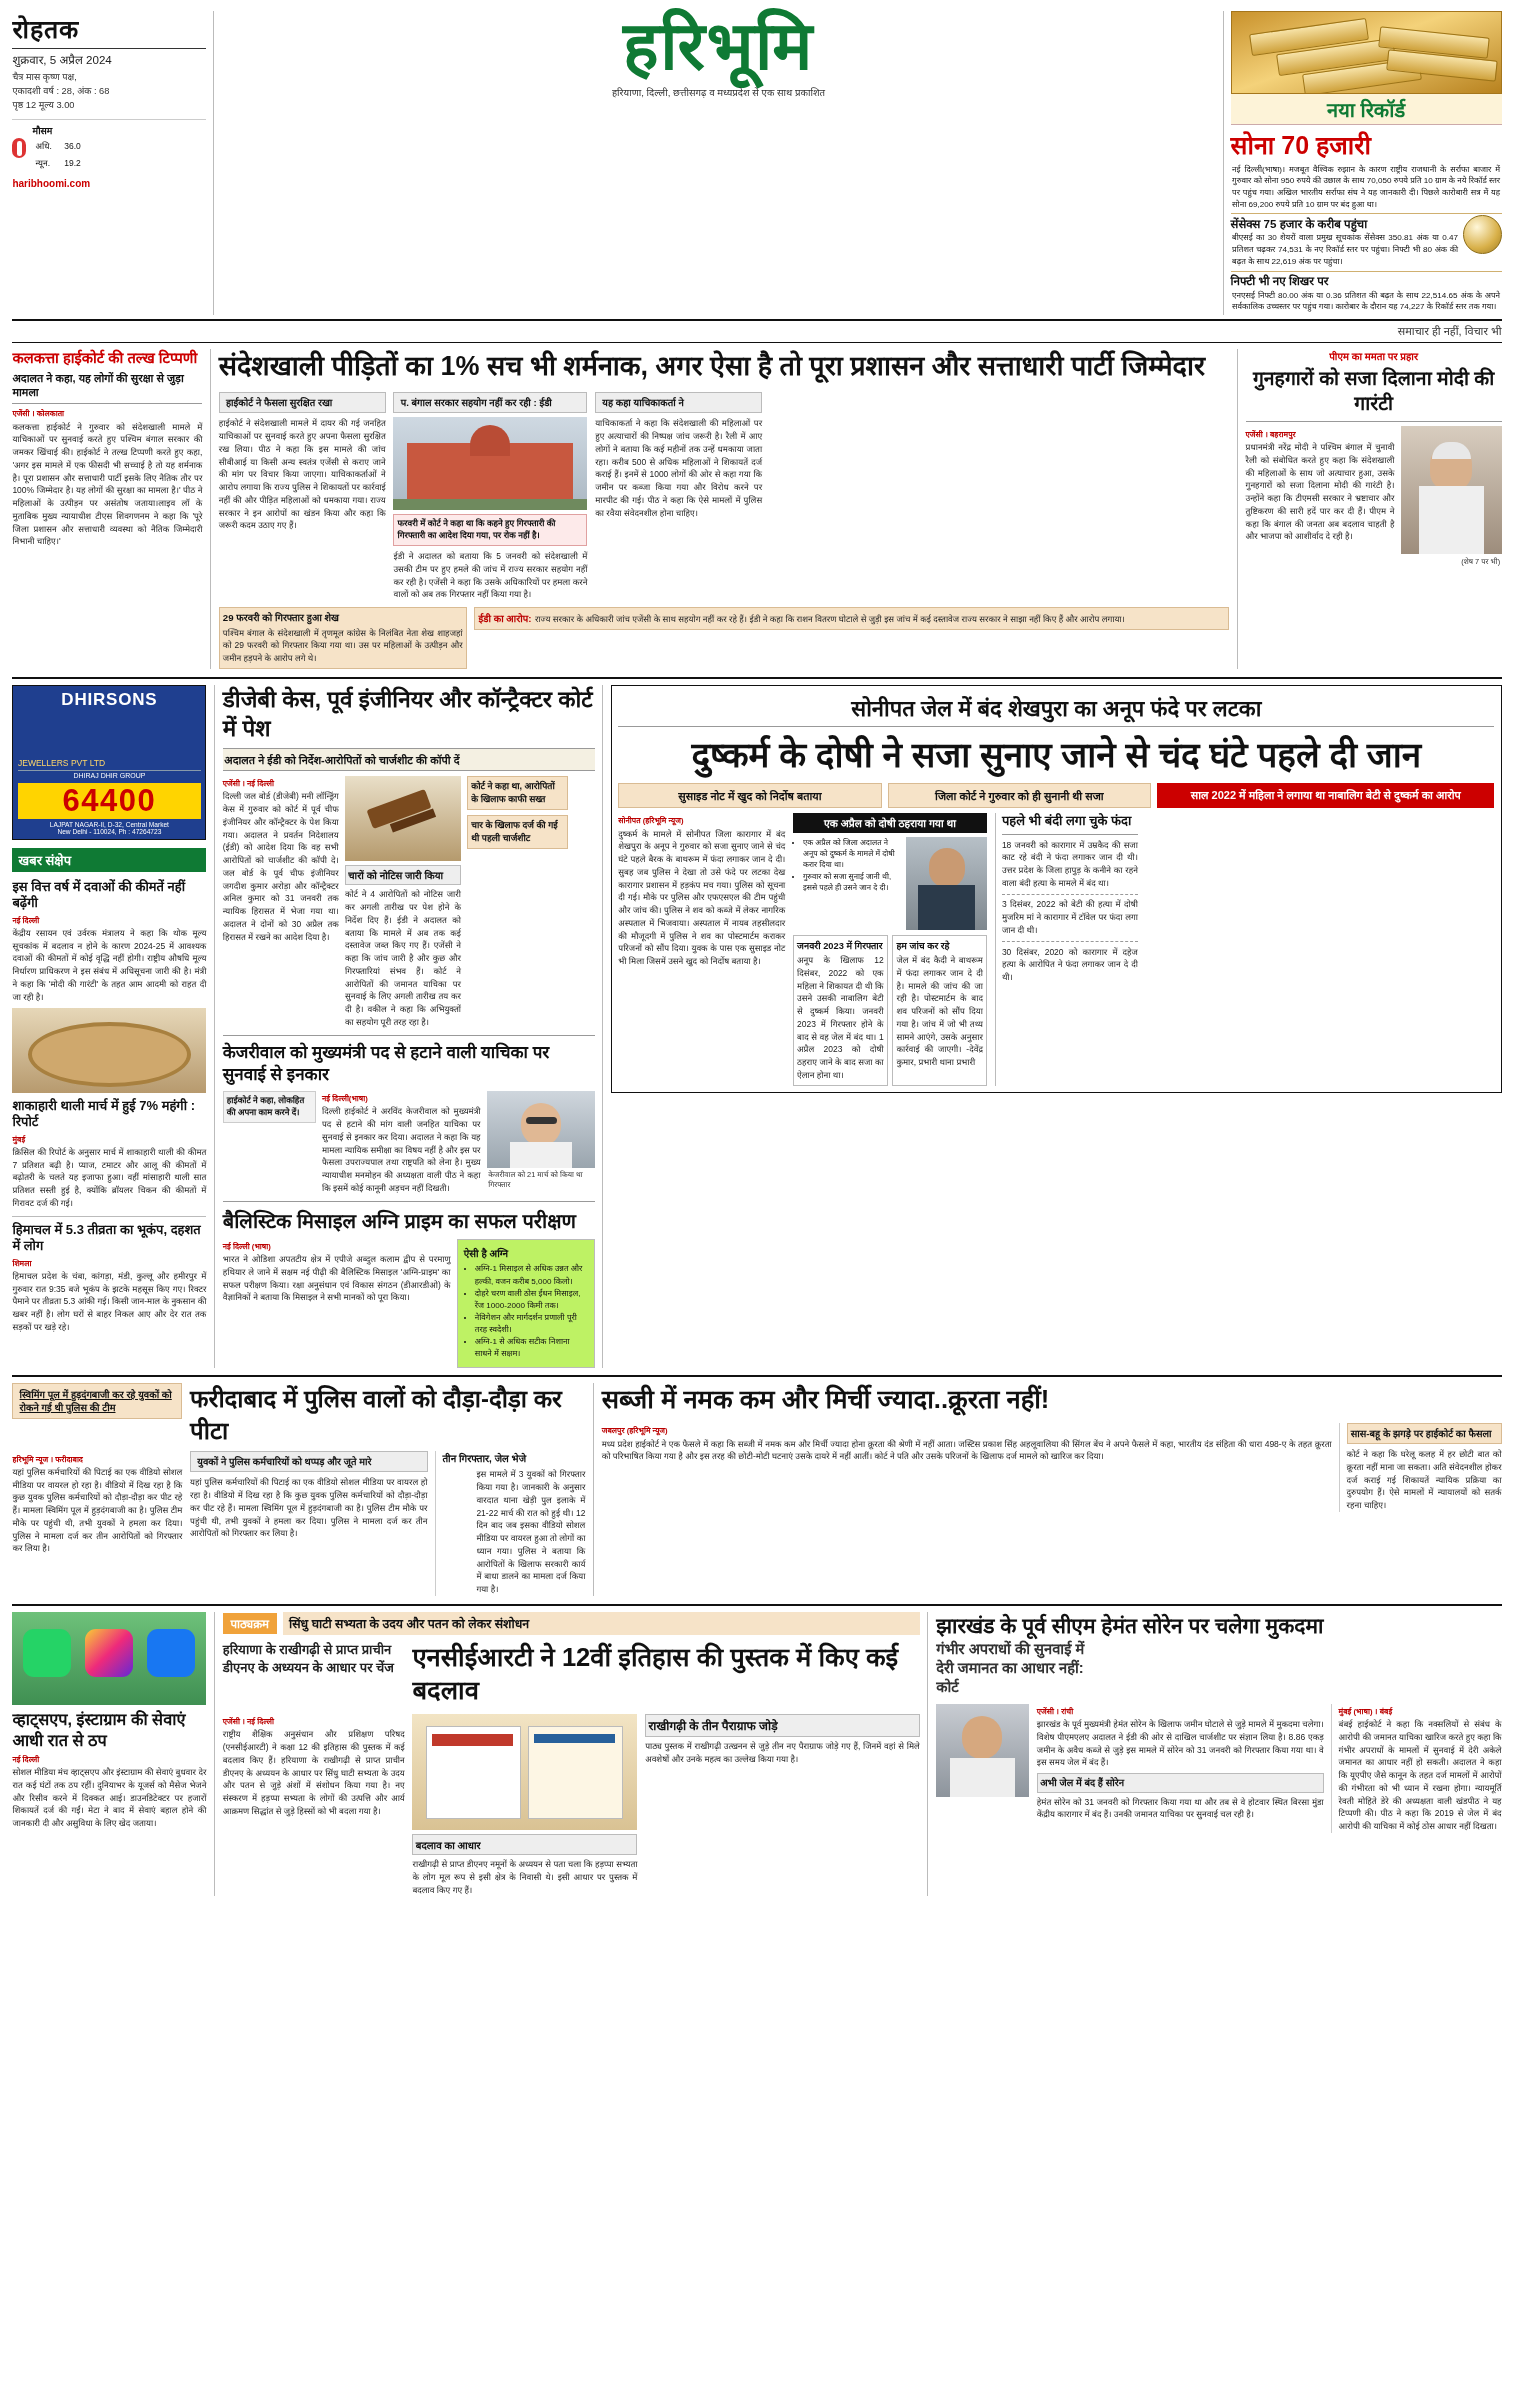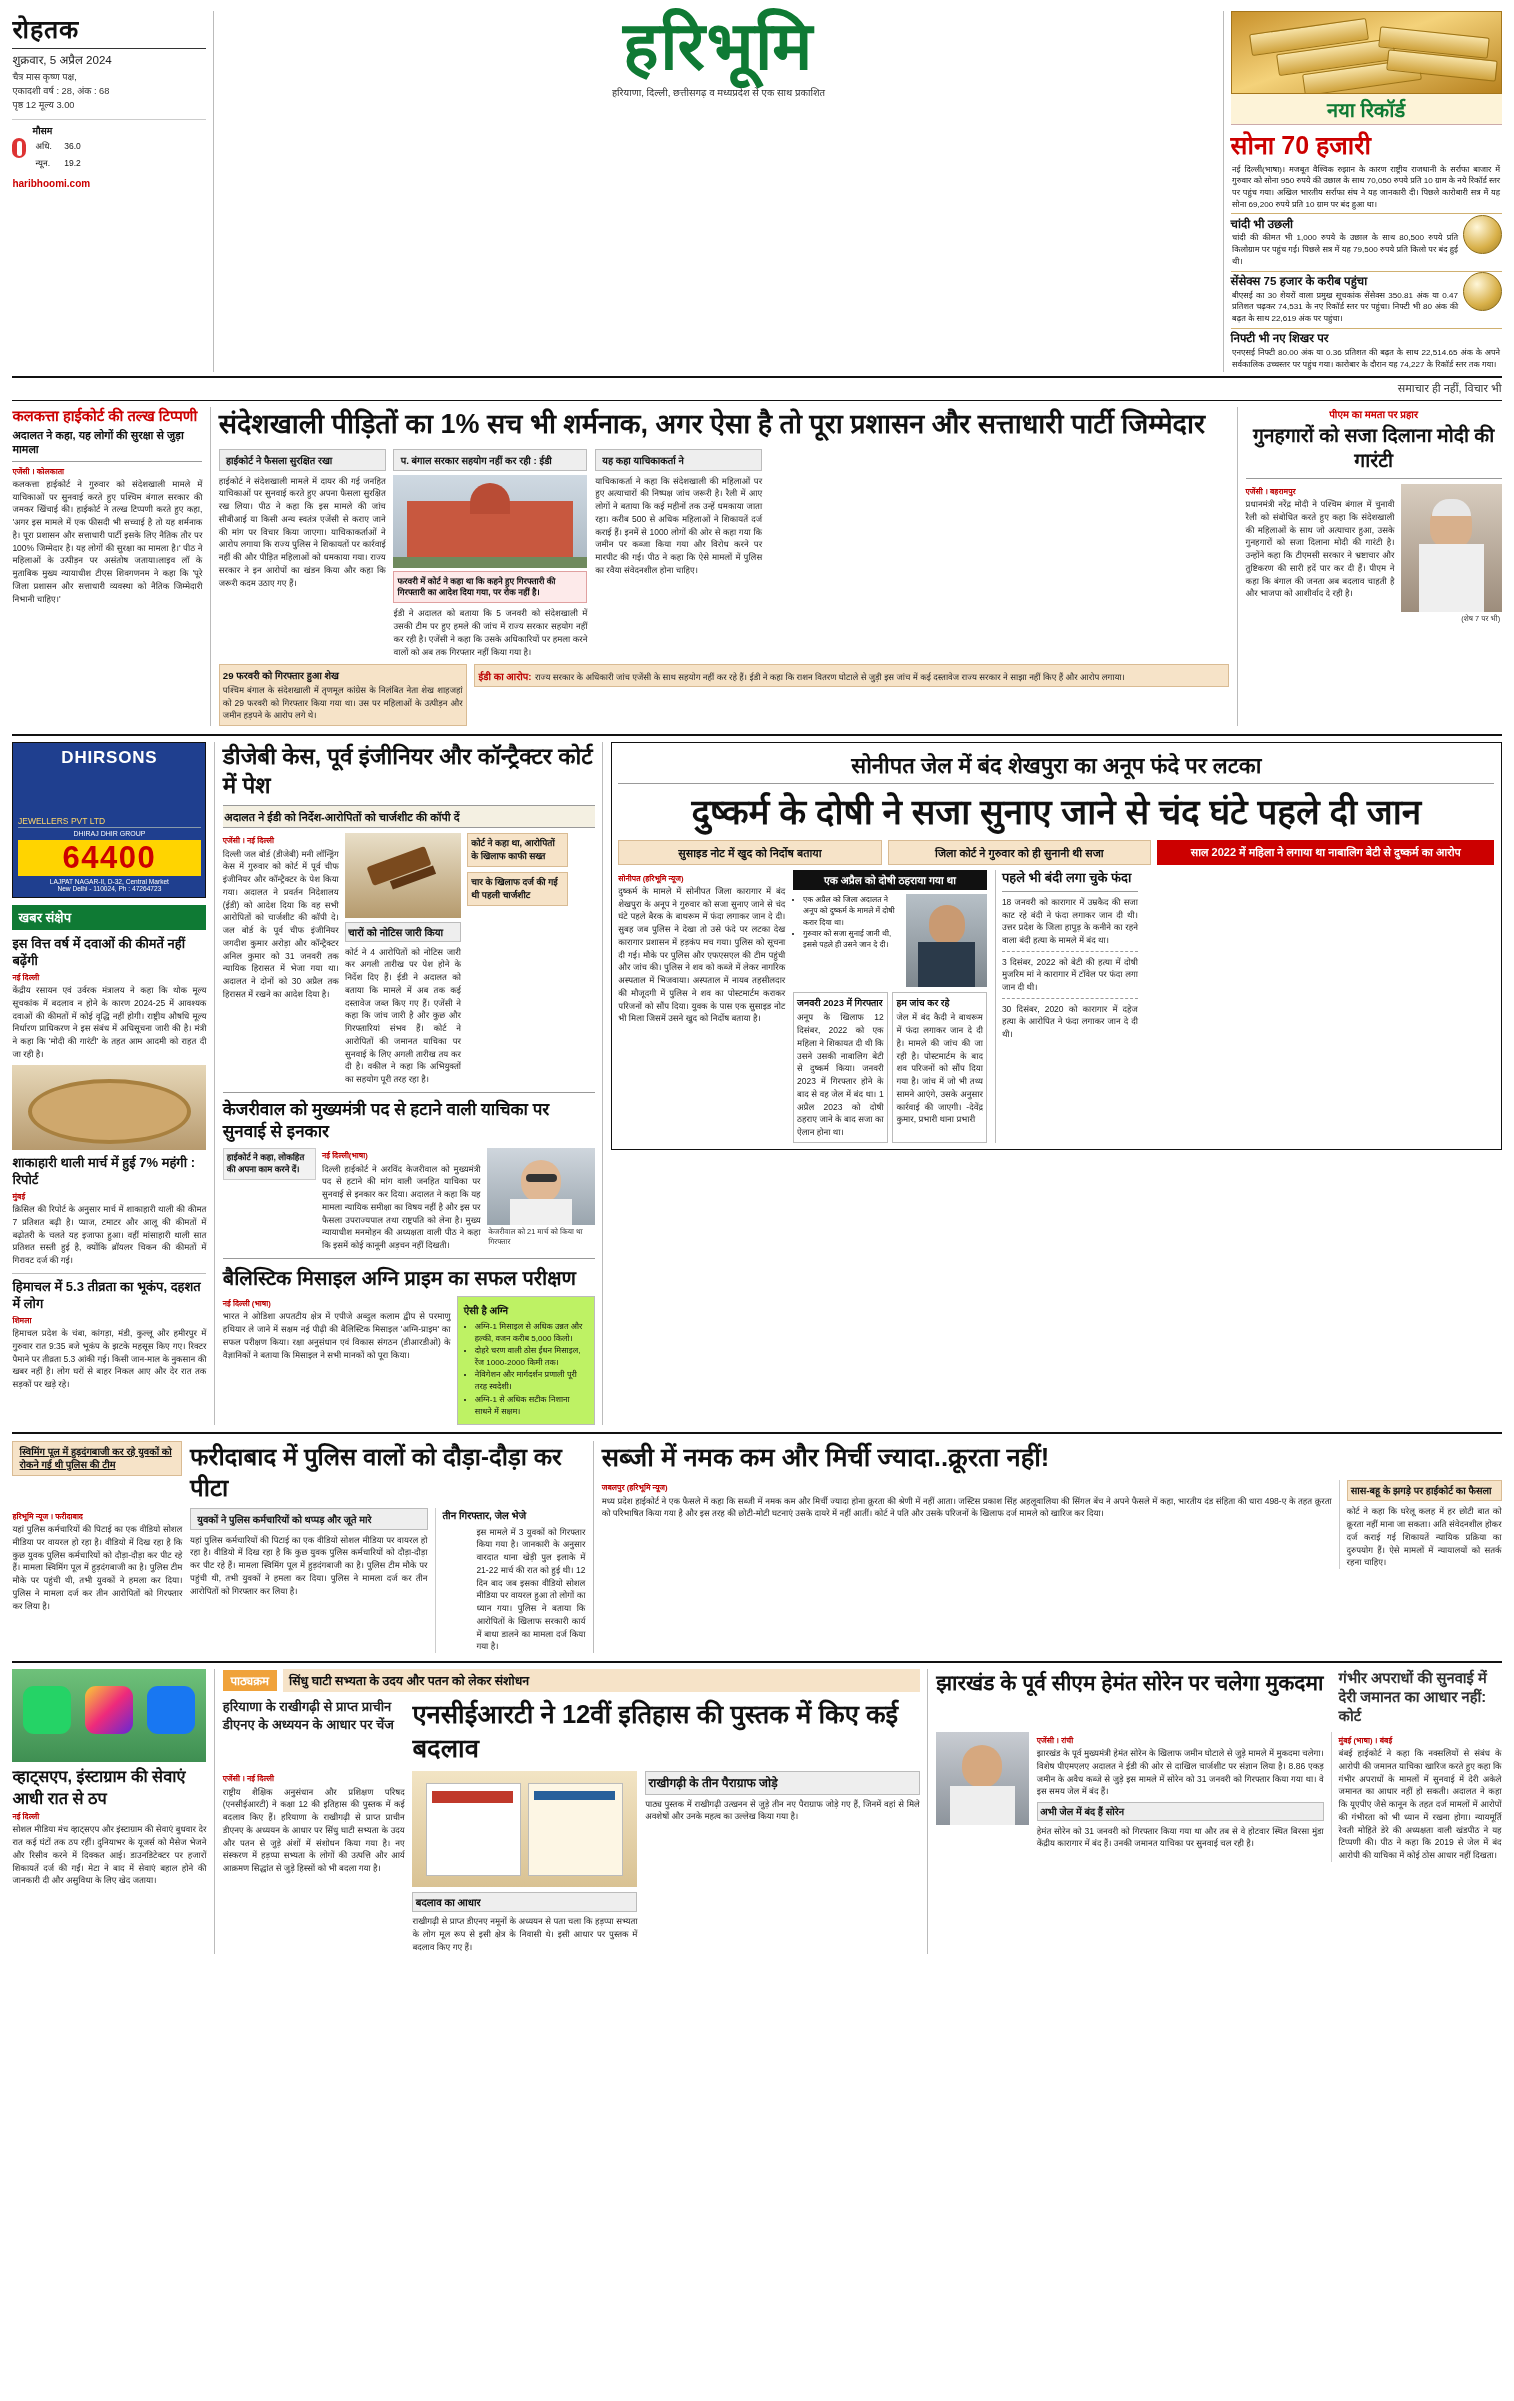--- a/index.html
+++ b/index.html
@@ -86,25 +86,20 @@
         <div class="bar" style="left:45px;top:34px;width:116px;height:20px;transform:rotate(-8deg);"></div>
         <div class="bar" style="left:71px;top:54px;width:116px;height:20px;transform:rotate(-8deg);"></div>
         <div class="bar" style="left:147px;top:20px;width:108px;height:18.6px;transform:rotate(6deg);"></div>
         <div class="bar" style="left:155px;top:43px;width:108px;height:18.6px;transform:rotate(6deg);"></div>
       </div>
       <div class="rec-title">नया रिकॉर्ड</div>
       <div class="rec-head">सोना 70 हजारी</div>
       <div class="goldnews">नई दिल्ली(भाषा)। मजबूत वैश्विक रुझान के कारण राष्ट्रीय राजधानी के सर्राफा बाजार में गुरुवार को सोना 950 रुपये की उछाल के साथ 70,050 रुपये प्रति 10 ग्राम के नये रिकॉर्ड स्तर पर पहुंच गया। अखिल भारतीय सर्राफा संघ ने यह जानकारी दी। पिछले कारोबारी सत्र में यह सोना 69,200 रुपये प्रति 10 ग्राम पर बंद हुआ था।</div>
       <div>
         <div class="coin"></div>
-        <div class="goldline">चांदी भी उछली</div>
-        <div class="goldnews">चांदी की कीमत भी 1,000 रुपये के उछाल के साथ 80,500 रुपये प्रति किलोग्राम पर पहुंच गई। पिछले सत्र में यह 79,500 रुपये प्रति किलो पर बंद हुई थी।</div>
-      </div>
-      <div>
-        <div class="coin"></div>
         <div class="goldline">सेंसेक्स 75 हजार के करीब पहुंचा</div>
         <div class="goldnews">बीएसई का 30 शेयरों वाला प्रमुख सूचकांक सेंसेक्स 350.81 अंक या 0.47 प्रतिशत चढ़कर 74,531 के नए रिकॉर्ड स्तर पर पहुंचा। निफ्टी भी 80 अंक की बढ़त के साथ 22,619 अंक पर पहुंचा।</div>
       </div>
       <div>
         <div class="goldline">निफ्टी भी नए शिखर पर</div>
         <div class="goldnews">एनएसई निफ्टी 80.00 अंक या 0.36 प्रतिशत की बढ़त के साथ 22,514.65 अंक के अपने सर्वकालिक उच्चस्तर पर पहुंच गया। कारोबार के दौरान यह 74,227 के रिकॉर्ड स्तर तक गया।</div>
       </div>
     </div>
   </div>
   <div style="text-align:right;font-size:11px;color:#333;margin:1.5px 0 4.6px;">समाचार ही नहीं, विचार भी</div>
@@ -422,21 +417,21 @@
           <div class="txt" style="margin-top:3.1px;">राखीगढ़ी से प्राप्त डीएनए नमूनों के अध्ययन से पता चला कि हड़प्पा सभ्यता के लोग मूल रूप से इसी क्षेत्र के निवासी थे। इसी आधार पर पुस्तक में बदलाव किए गए हैं।</div>
         </div>
         <div style="flex:1;">
           <div style="font-size:12px;font-weight:bold;background:#eee;border:0.8px solid #bbb;padding:2.3px;">राखीगढ़ी के तीन पैराग्राफ जोड़े</div>
           <div class="txt" style="margin-top:3.1px;">पाठ्य पुस्तक में राखीगढ़ी उत्खनन से जुड़े तीन नए पैराग्राफ जोड़े गए हैं, जिनमें वहां से मिले अवशेषों और उनके महत्व का उल्लेख किया गया है।</div>
         </div>
       </div>
     </div>
 
     <div style="flex:1;padding-left:7.7px;">
-      <div class="row" style="gap:14px;">
+      <div class="row" style="gap:1px;flex-direction:column;">
         <div style="flex:1;">
           <div class="hdline" style="font-size:21px;line-height:1.3;">झारखंड के पूर्व सीएम हेमंत सोरेन पर चलेगा मुकदमा</div>
         </div>
         <div style="width:163px;">
           <div class="hdline" style="font-size:14.7px;line-height:1.3;color:#333;">गंभीर अपराधों की सुनवाई में देरी जमानत का आधार नहीं: कोर्ट</div>
         </div>
       </div>
       <div class="row" style="gap:7.7px;margin-top:6.2px;">
         <div style="width:93px;">
           <div class="photo" style="height:93px;background:linear-gradient(#c8ccd2,#8d949c);">

